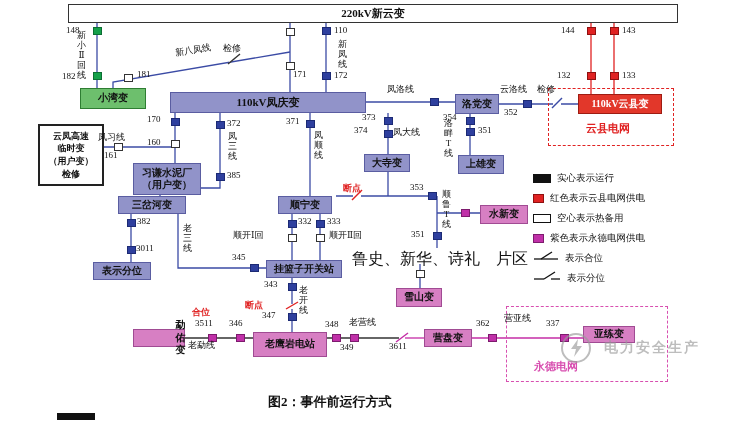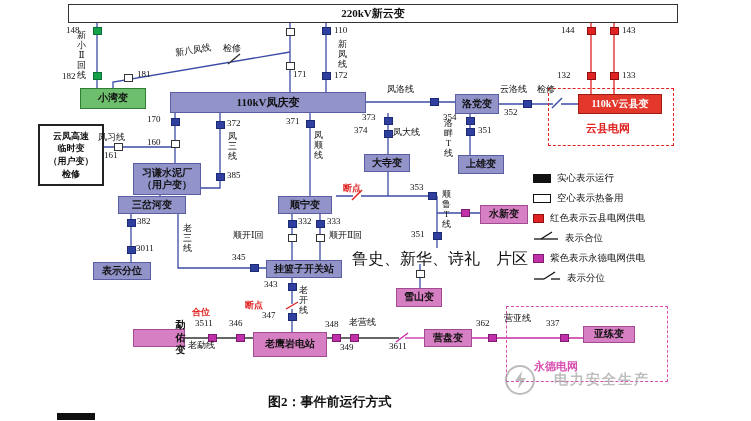--- a/index.html
+++ b/index.html
@@ -32,21 +32,21 @@
   .sw.hollow{background:#fff;border-color:#333;}
   #legend{position:absolute;left:533px;top:172px;z-index:5;display:flex;flex-direction:column;gap:8px;
           font-size:9.5px;color:#111;}
   .lg-row{display:flex;align-items:center;gap:6px;height:12px;}
   .lg-sym{display:inline-block;}
   .sym-solid-black{width:18px;height:9px;background:#111;}
   .sym-hollow{width:18px;height:9px;background:#fff;border:1px solid #111;box-sizing:border-box;}
   .sym-solid-red{width:11px;height:9px;background:#e02222;border:1px solid #8f1010;box-sizing:border-box;}
   .sym-solid-purple{width:11px;height:9px;background:#c030a8;border:1px solid #7d1b6e;box-sizing:border-box;}
   #caption{position:absolute;left:268px;top:393px;font-weight:bold;font-size:13px;color:#111;z-index:5;}
-  #watermark{position:absolute;left:504px;top:332px;z-index:6;display:flex;align-items:center;gap:18px;opacity:.65;margin-top:32px;}
+  #watermark{position:absolute;left:560px;top:332px;z-index:6;display:flex;align-items:center;gap:12px;opacity:.65;}
   #watermark span{font-weight:bold;font-size:14px;color:#9a9a9a;letter-spacing:2px;
                   font-family:"Liberation Sans","DejaVu Sans",sans-serif;}
   #corner-artifact{position:absolute;left:57px;top:413px;width:38px;height:7px;background:#111;z-index:5;}
 </style>
 </head>
 <body>
 
 <div id="stage">
 
   <svg id="wires" width="751" height="421">
@@ -109,39 +109,39 @@
   <div class="region-label" style="left:534px;top:359px;color:#d84fb0;">永德电网</div>
 
   <div id="topbar">220kV新云变</div>
 
   <div id="legend">
     <div class="lg-row">
       <span class="lg-sym sym-solid-black"></span>
       <span>实心表示运行</span>
     </div>
     <div class="lg-row">
+      <span class="lg-sym sym-solid-red"></span>
+      <span>红色表示云县电网供电</span>
+    </div>
+    <div class="lg-row">
       <span class="lg-sym sym-hollow"></span>
       <span>空心表示热备用</span>
     </div>
     <div class="lg-row">
-      <span class="lg-sym sym-solid-red"></span>
-      <span>红色表示云县电网供电</span>
+      <span class="lg-sym sym-solid-purple"></span>
+      <span>紫色表示永德电网供电</span>
     </div>
     <div class="lg-row">
       <span class="lg-sym">
         <svg width="26" height="12">
             <path d="M1,8 H25" stroke="#111" stroke-width="1.3" fill="none"></path>
             <path d="M8,8 L19,1" stroke="#111" stroke-width="1.3" fill="none"></path>
           </svg>
       </span>
       <span>表示合位</span>
-    </div>
-    <div class="lg-row">
-      <span class="lg-sym sym-solid-purple"></span>
-      <span>紫色表示永德电网供电</span>
     </div>
     <div class="lg-row">
       <span class="lg-sym">
         <svg width="28" height="12">
             <path d="M1,8 H11" stroke="#111" stroke-width="1.3" fill="none"></path>
             <path d="M11,8 L22,1" stroke="#111" stroke-width="1.3" fill="none"></path>
             <path d="M18,8 H27" stroke="#111" stroke-width="1.3" fill="none"></path>
           </svg>
       </span>
       <span>表示分位</span>

